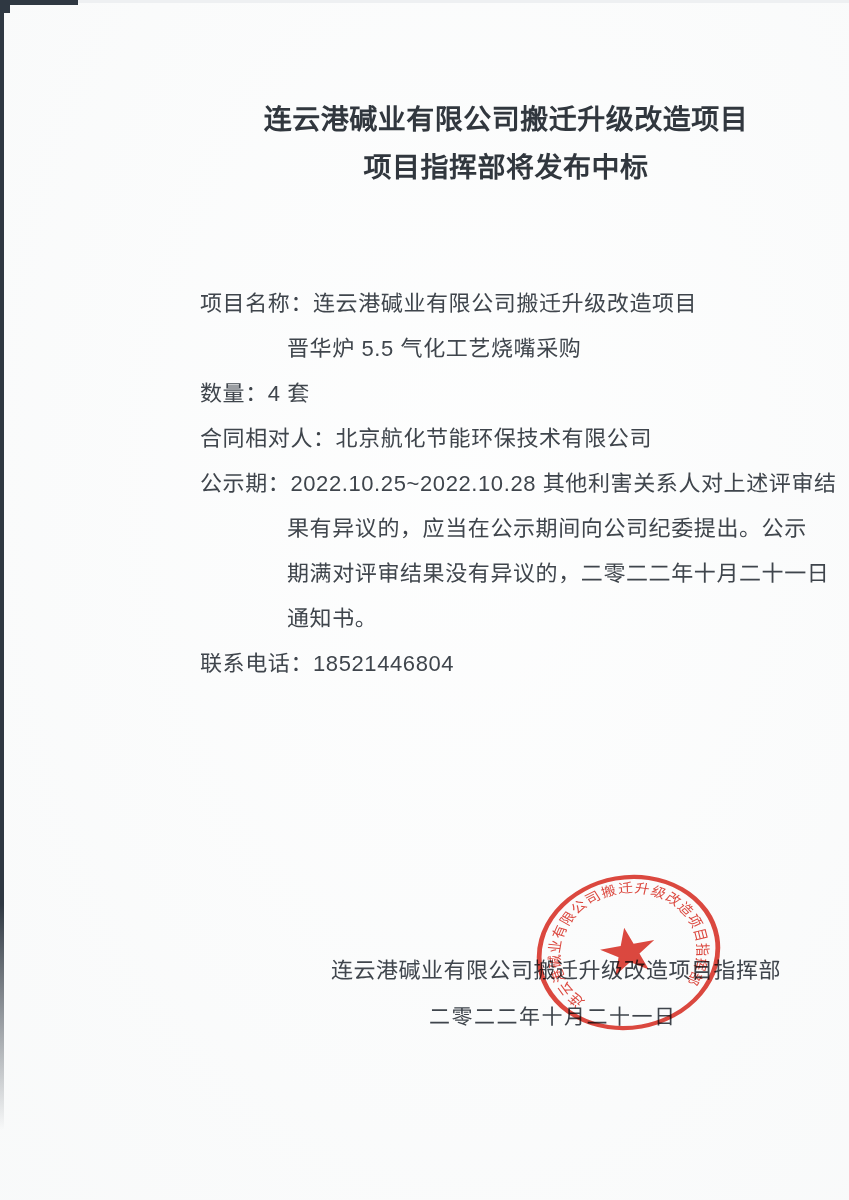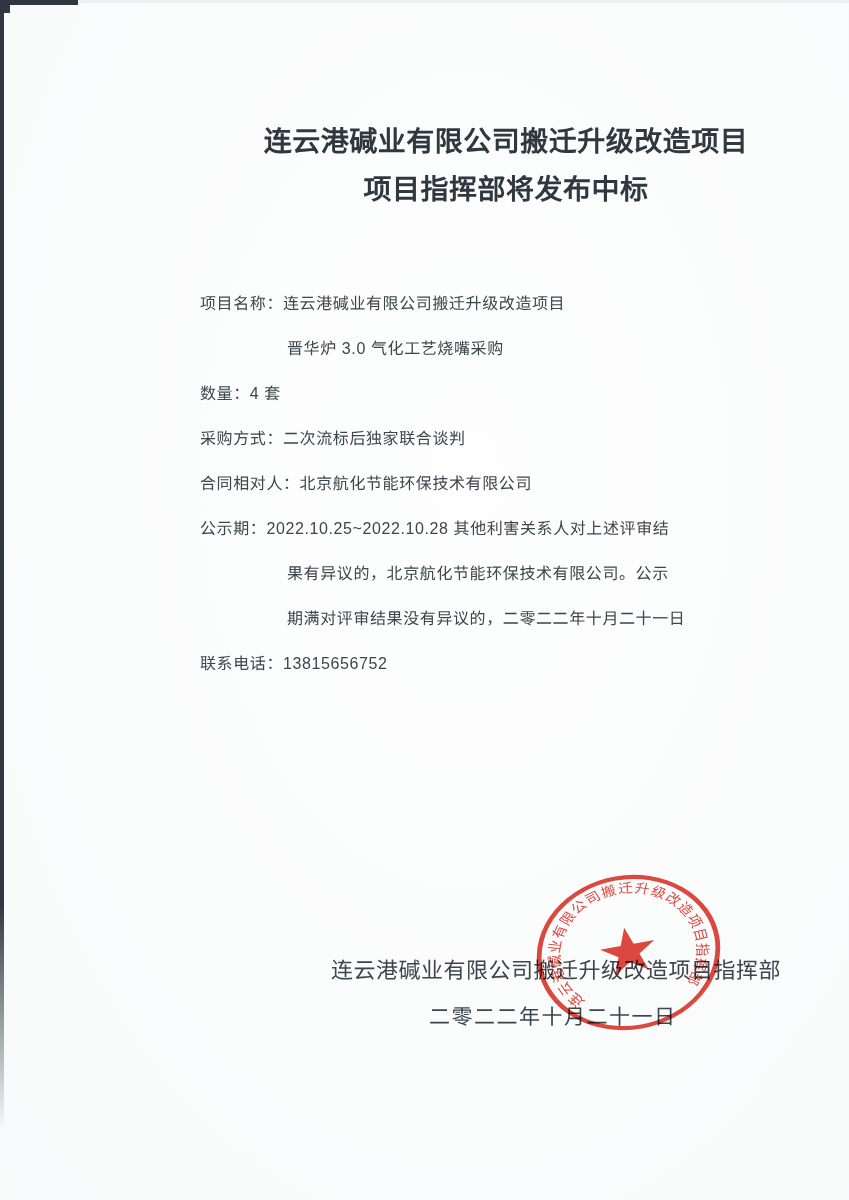--- a/index.html
+++ b/index.html
@@ -27,30 +27,30 @@
   
   .edge-top-light { position: absolute; left: 78px; top: 0; width: 771px; height: 3px; background: #eef0f2; }
   .edge-top-dark  { position: absolute; left: 0; top: 0; width: 78px; height: 5px; background: var(--scan_edge); }
   .edge-corner-dark { position: absolute; left: 0; top: 0; width: 10px; height: 13px; background: var(--scan_edge); }
   .edge-left-dark {
     position: absolute; left: 0; top: 0; width: 4px; height: 1130px;
     background: linear-gradient(to bottom, var(--scan_edge) 0%, var(--scan_edge) 80%, rgba(47,56,66,0) 100%);
   }
   
   .title-block {
-    position: absolute; left: 200px; top: 118px; width: 612px;
+    position: absolute; left: 200px; top: 96px; width: 612px;
     text-align: center;
     font-size: 28px; font-weight: bold; line-height: 48px;
     color: var(--title_ink);
     letter-spacing: 0.5px;
   }
   
   .body-block {
     position: absolute; left: 200px; top: 281px; width: 630px;
-    font-size: 16px; line-height: 45px;
+    font-size: 22px; line-height: 45px;
     letter-spacing: 0.6px;
     color: var(--ink);
   }
   .line { white-space: nowrap; }
   .line.hang { padding-left: 87px; }
   
   .sig-org {
     position: absolute; left: 331px; top: 952px;
     font-size: 22px; letter-spacing: 0.5px; white-space: nowrap;
   }
@@ -79,28 +79,28 @@
   <div class="edge-corner-dark"></div>
   <div class="edge-left-dark"></div>
 
   <div class="title-block">
     <div>连云港碱业有限公司搬迁升级改造项目</div>
     <div>项目指挥部将发布中标</div>
   </div>
 
   <div class="body-block">
     <div class="line">项目名称：连云港碱业有限公司搬迁升级改造项目</div>
-    <div class="line hang">晋华炉 3.0 气化工艺烧嘴采购</div>
+    <div class="line hang">晋华炉 5.5 气化工艺烧嘴采购</div>
     <div class="line">数量：4 套</div>
-    <div class="line">采购方式：二次流标后独家联合谈判</div>
     <div class="line">合同相对人：北京航化节能环保技术有限公司</div>
     <div class="line">公示期：2022.10.25~2022.10.28 其他利害关系人对上述评审结</div>
-    <div class="line hang">果有异议的，北京航化节能环保技术有限公司。公示</div>
+    <div class="line hang">果有异议的，应当在公示期间向公司纪委提出。公示</div>
     <div class="line hang">期满对评审结果没有异议的，二零二二年十月二十一日</div>
-    <div class="line">联系电话：13815656752</div>
+    <div class="line hang">通知书。</div>
+    <div class="line">联系电话：18521446804</div>
   </div>
 
   <div class="sig-org">连云港碱业有限公司搬迁升级改造项目指挥部</div>
   <div class="sig-date">二零二二年十月二十一日</div>
 
   <div class="seal">
     <svg viewBox="0 0 200 200" preserveAspectRatio="none" aria-hidden="true">
       <defs>
         <path id="sealTextArc" d="M 49.4,150.6 A 71.5,71.5 0 1 1 150.6,150.6" fill="none"></path>
       </defs>

